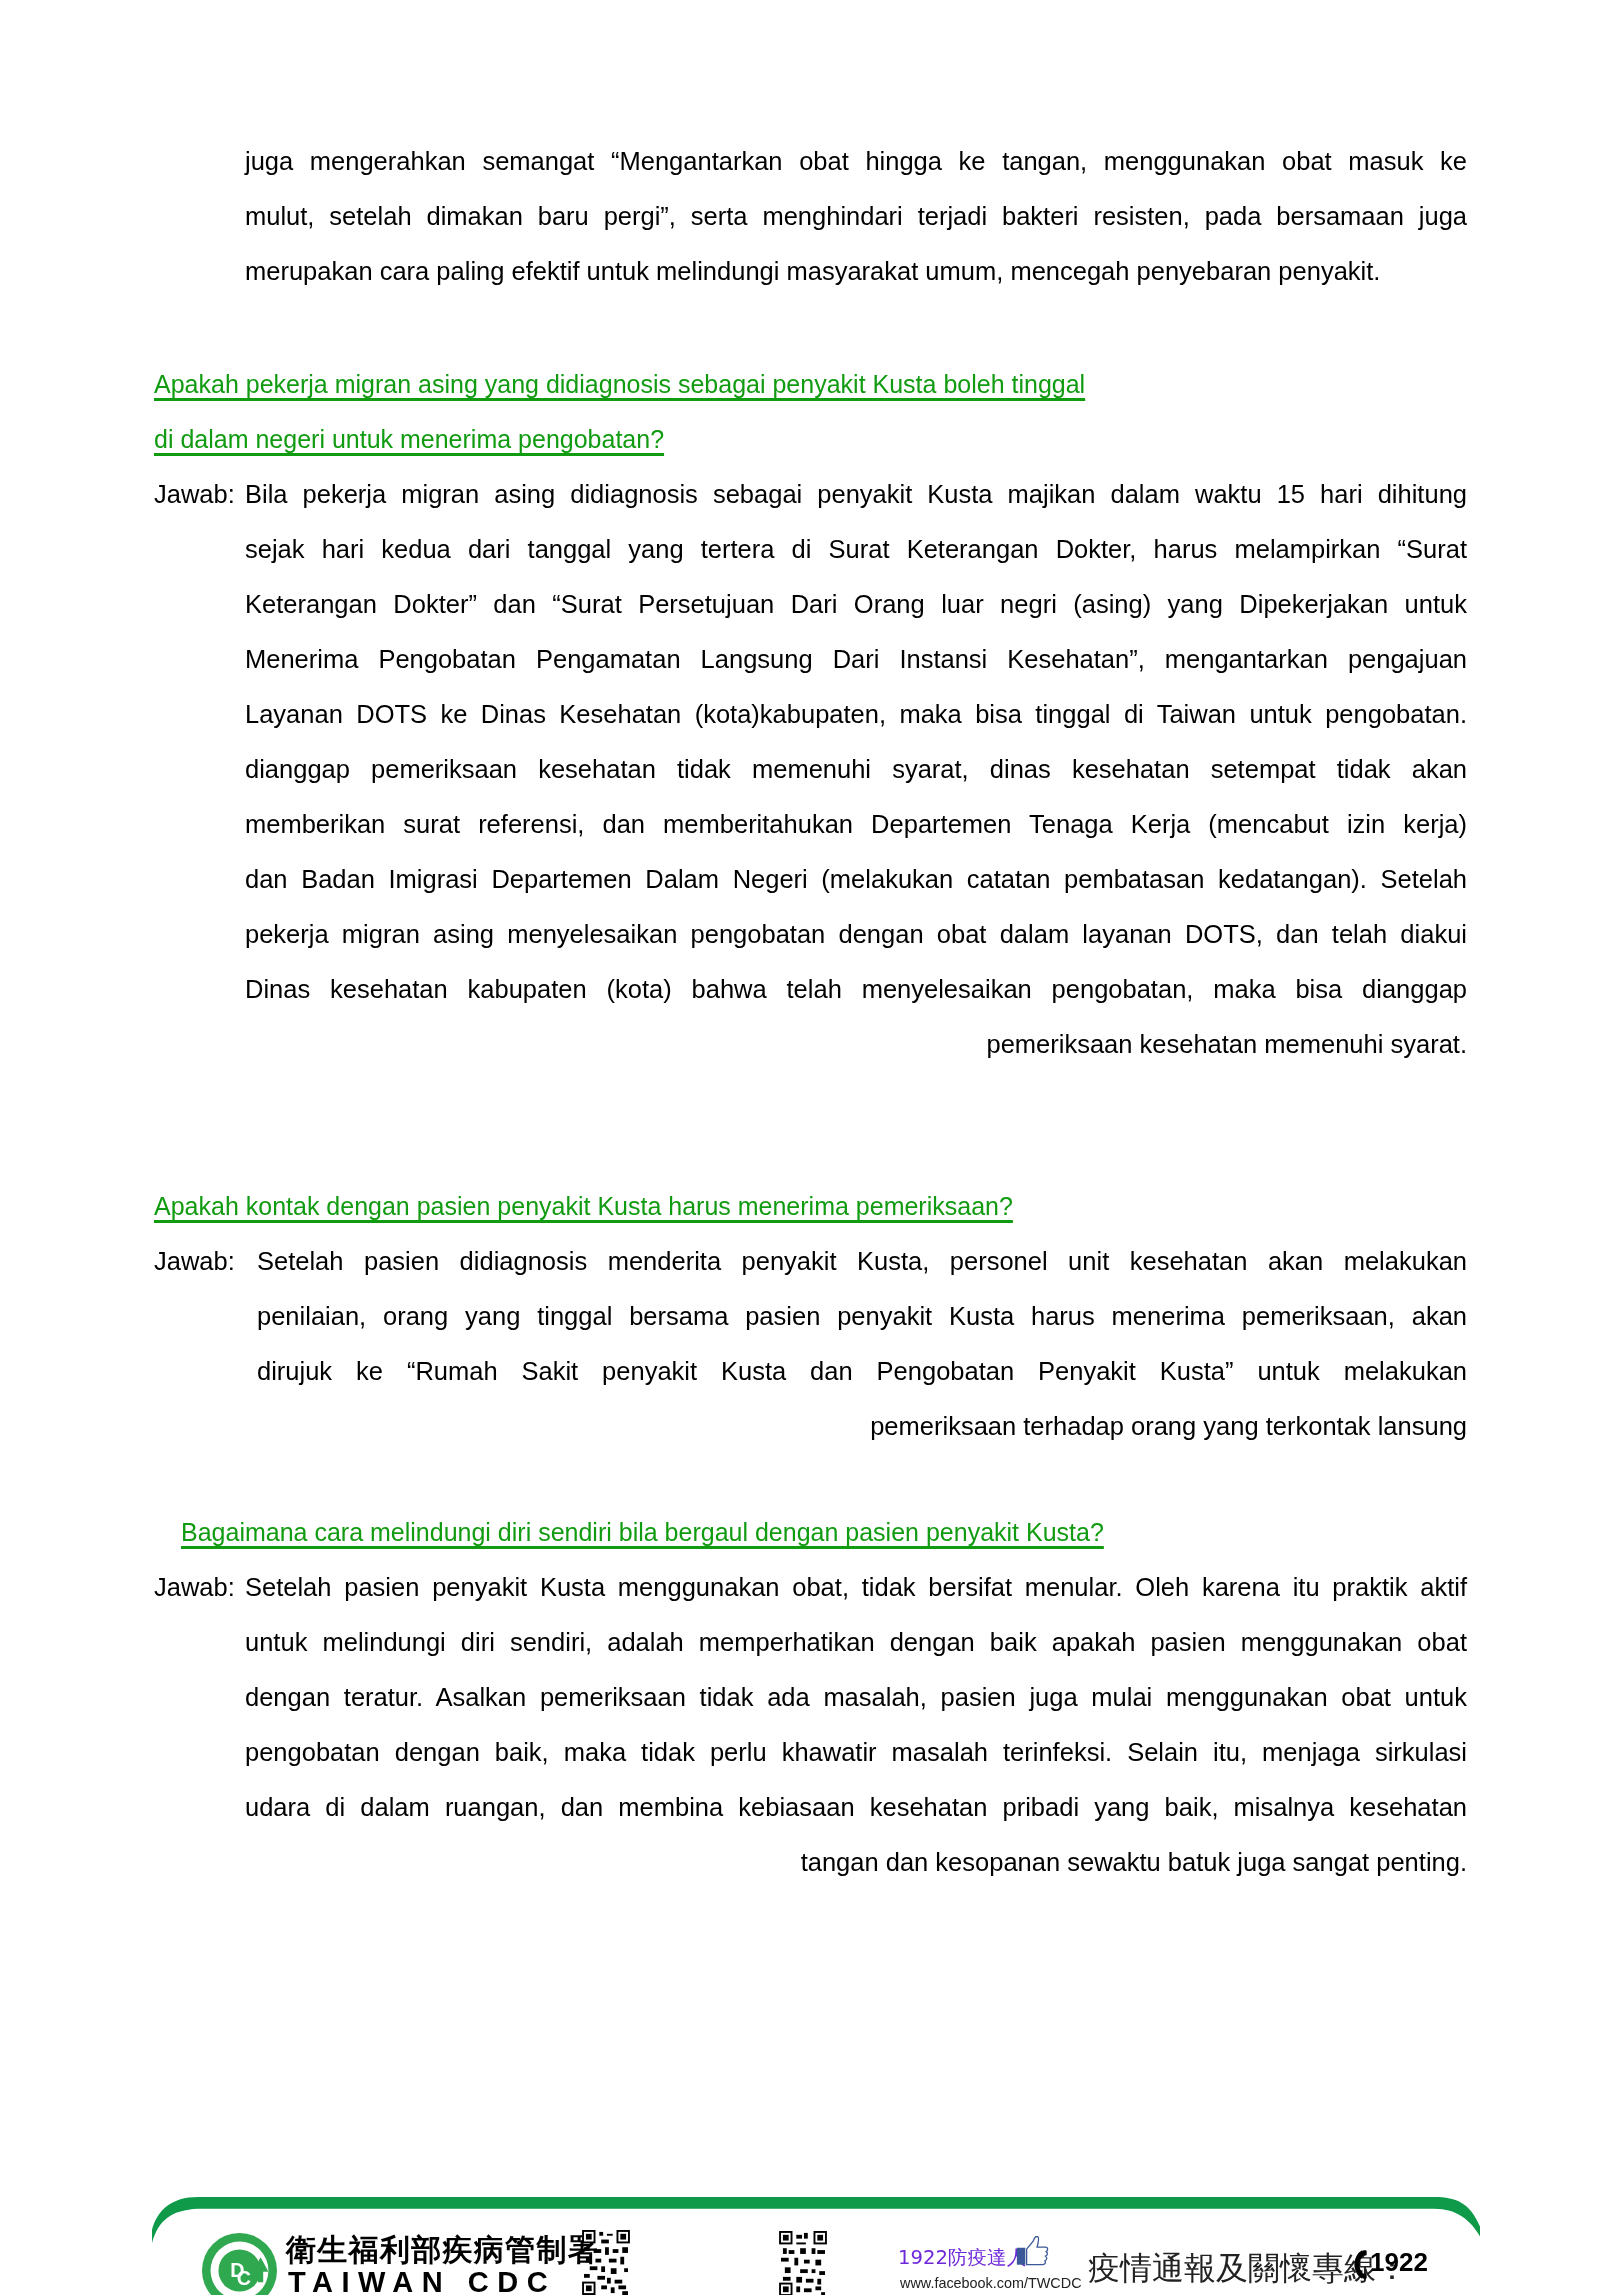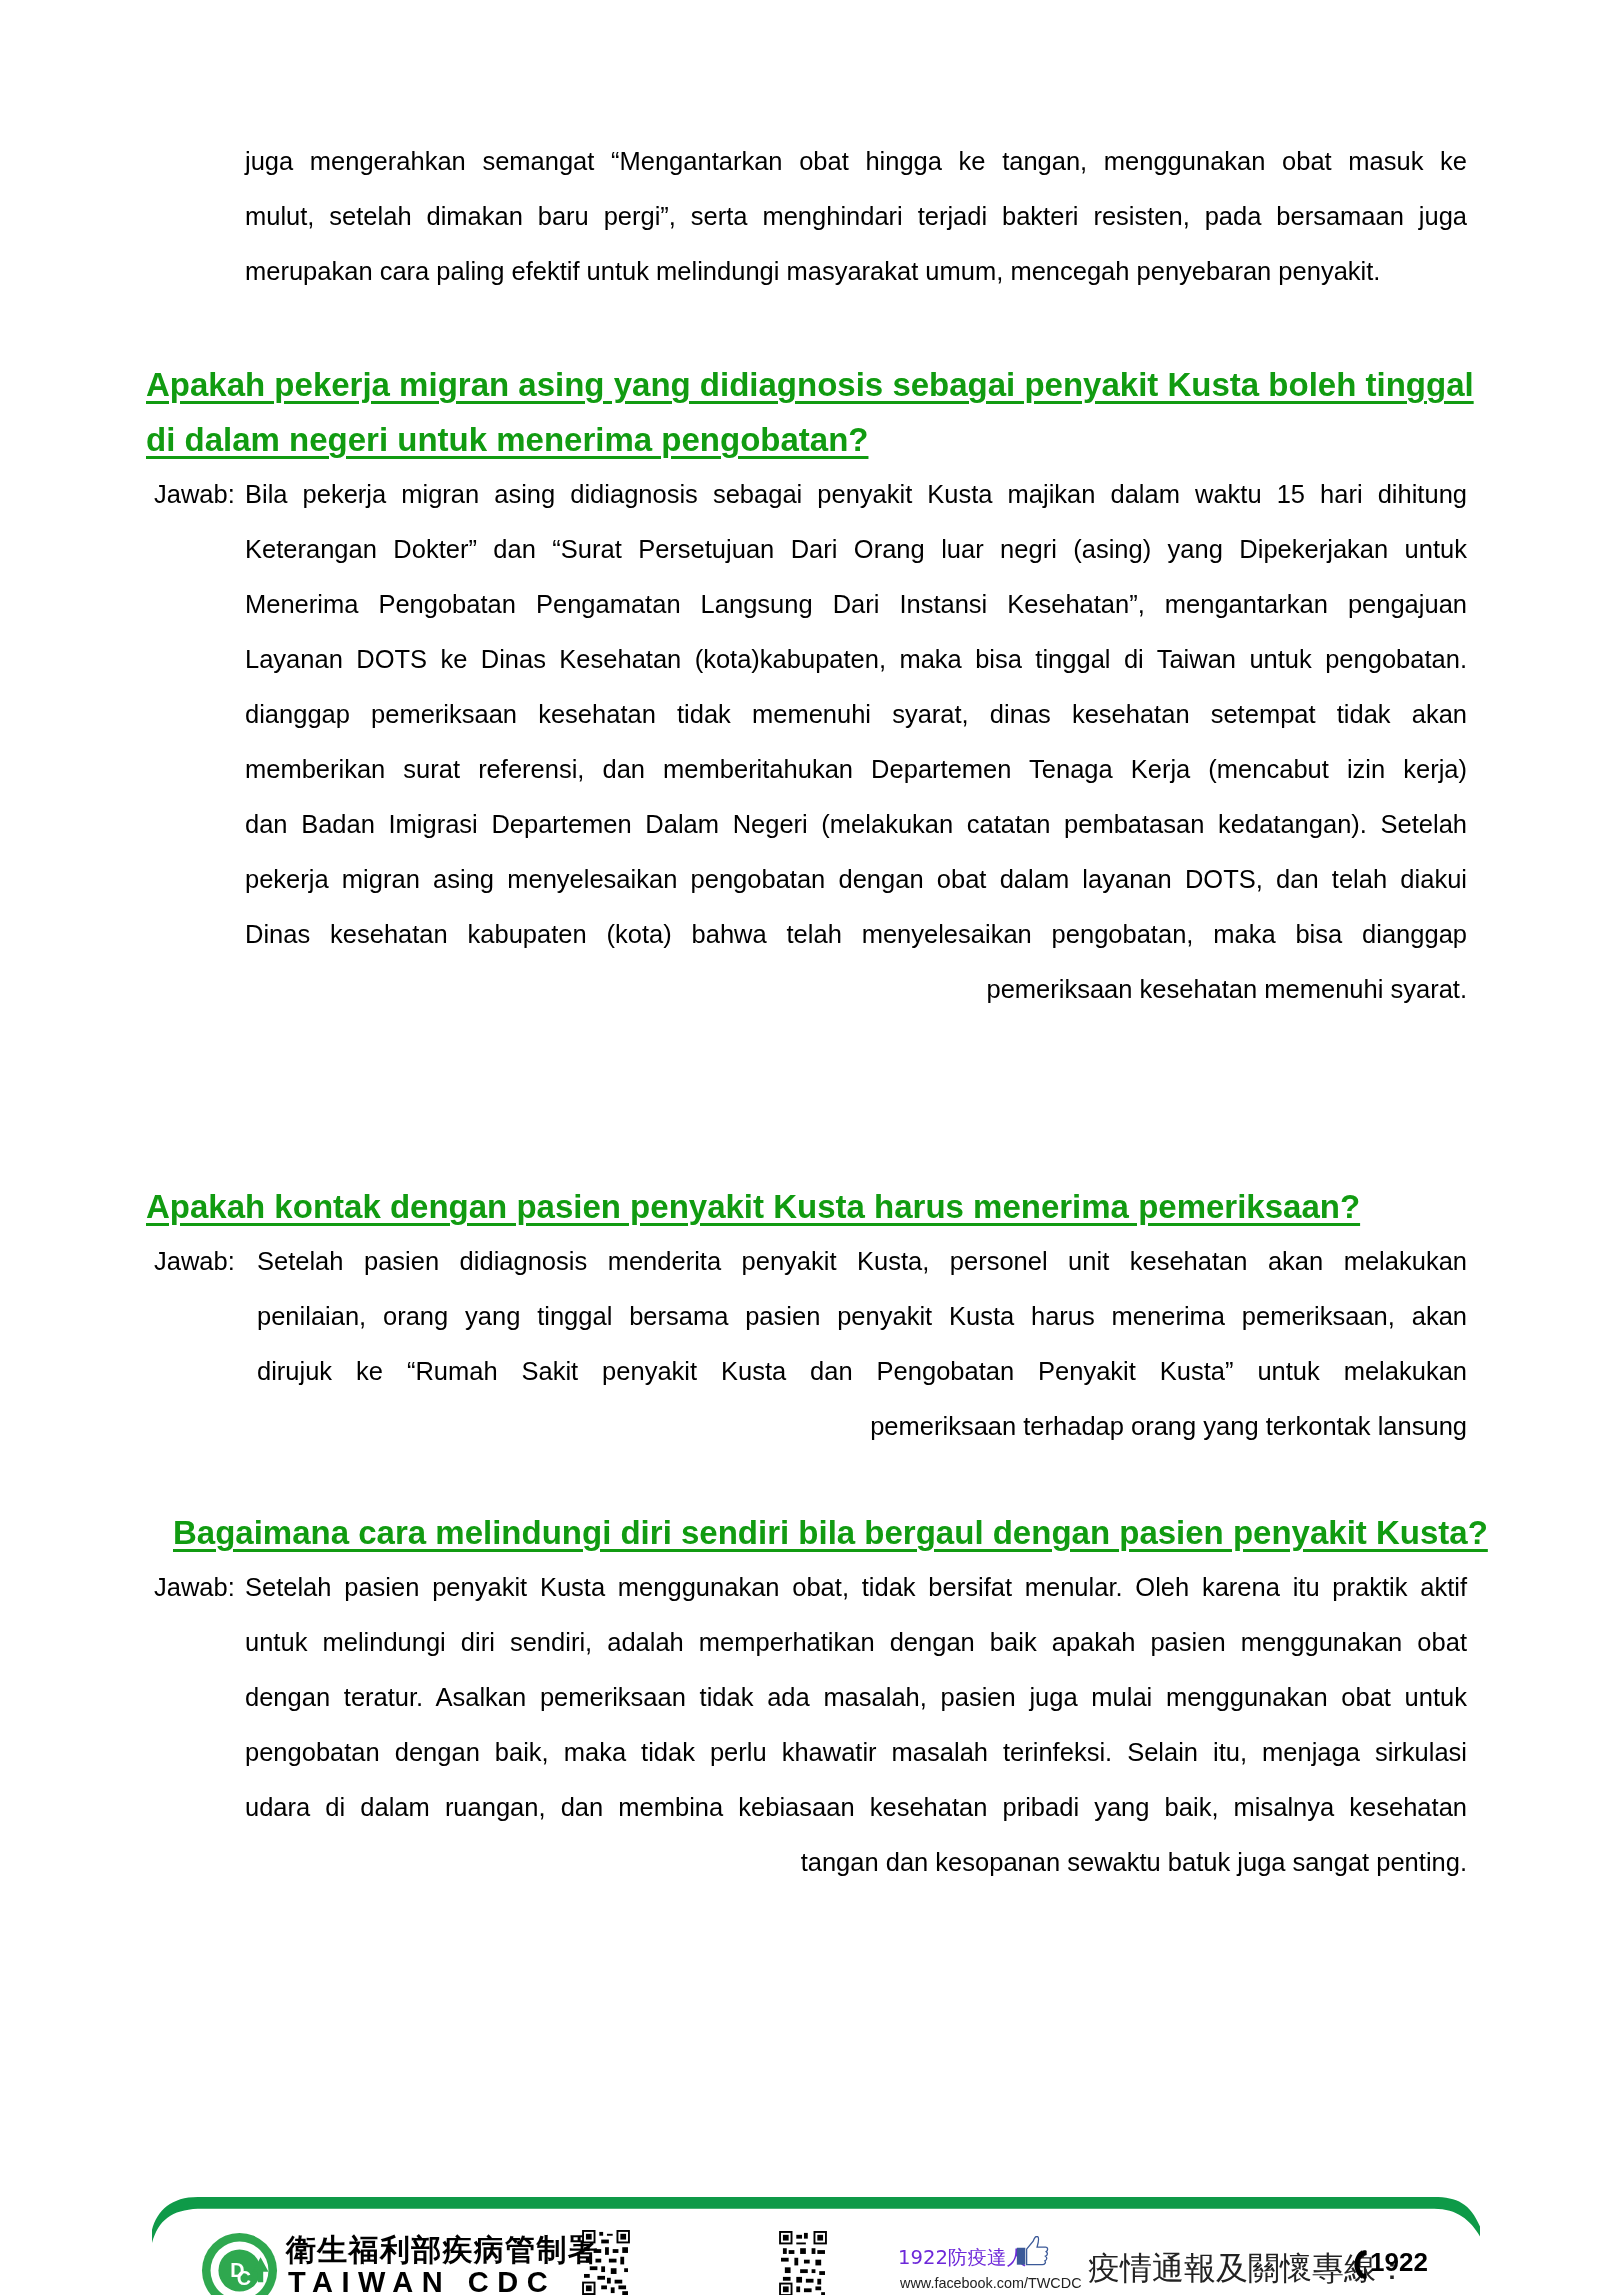--- a/index.html
+++ b/index.html
@@ -7,22 +7,22 @@
          font-family: "Liberation Sans", sans-serif; color: #000; }
   .page { position: absolute; left: 0; top: 0; width: 1474px; height: 2295px; }
 
   .p { position: absolute; font-size: 25.5px; line-height: 55px; margin: 0; }
   .line { display: block; white-space: nowrap; height: 55px; }
   .just { text-align: justify; text-align-last: justify; white-space: normal; }
   .left { text-align: left; }
 
   .cont { left: 245px; width: 1222px; }
 
-  .heading { position: absolute; left: 146px; width: 1315px; color: #119b11;
-             font-weight: bold; font-size: 33px; line-height: 55px; margin: 0; }
+  .heading { position: absolute; left: 154px; width: 1315px; color: #119b11;
+             font-weight: normal; font-size: 25px; line-height: 55px; margin: 0; }
   .heading .line { text-decoration: underline; text-decoration-thickness: 3.3px;
                    text-underline-offset: 5.2px; }
 
   .qa { position: absolute; left: 154px; width: 1313px; font-size: 25.5px; line-height: 55px; }
   .qa .row { display: flex; height: 55px; }
   .qa .jawab { width: 91px; flex: none; white-space: nowrap; }
   .qa .jawab.wide { width: 103px; }
   .qa .txt { flex: 1; text-align: right; }
   .qa .ind { padding-left: 91px; }
   .qa .ind.wide { padding-left: 103px; }
@@ -61,20 +61,23 @@
 
   <div class="heading" style="top:357px;">
     <span class="line">Apakah pekerja migran asing yang didiagnosis sebagai penyakit Kusta boleh tinggal</span>
     <span class="line">di dalam negeri untuk menerima pengobatan?</span>
   </div>
   <div class="qa" style="top:467px;">
     <div class="row">
       <span class="jawab">Jawab:</span>
       <span class="txt just">Bila pekerja migran asing didiagnosis sebagai penyakit Kusta majikan dalam waktu 15 hari dihitung</span>
     </div>
+    <div class="row ind">
+        <span class="txt just">sejak hari kedua dari tanggal yang tertera di Surat Keterangan Dokter, harus melampirkan “Surat</span>
+      </div>
     <div class="row ind">
         <span class="txt just">Keterangan Dokter” dan “Surat Persetujuan Dari Orang luar negri (asing) yang Dipekerjakan untuk</span>
       </div>
     <div class="row ind">
         <span class="txt just">Menerima Pengobatan Pengamatan Langsung Dari Instansi Kesehatan”, mengantarkan pengajuan</span>
       </div>
     <div class="row ind">
         <span class="txt just">Layanan DOTS ke Dinas Kesehatan (kota)kabupaten, maka bisa tinggal di Taiwan untuk pengobatan.</span>
       </div>
     <div class="row ind">

